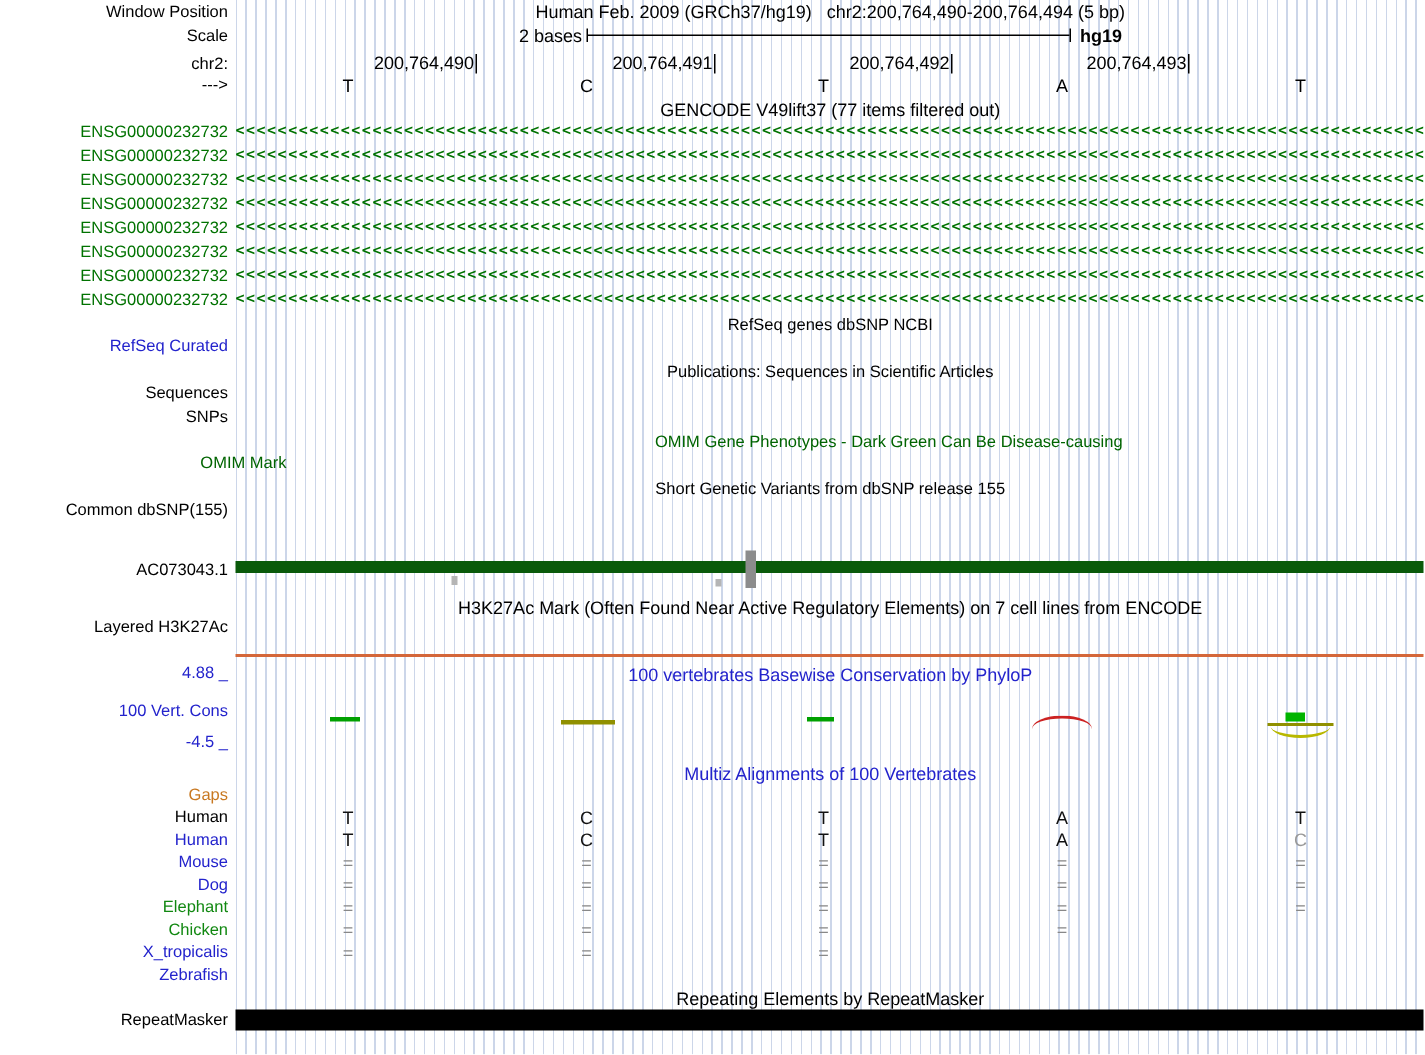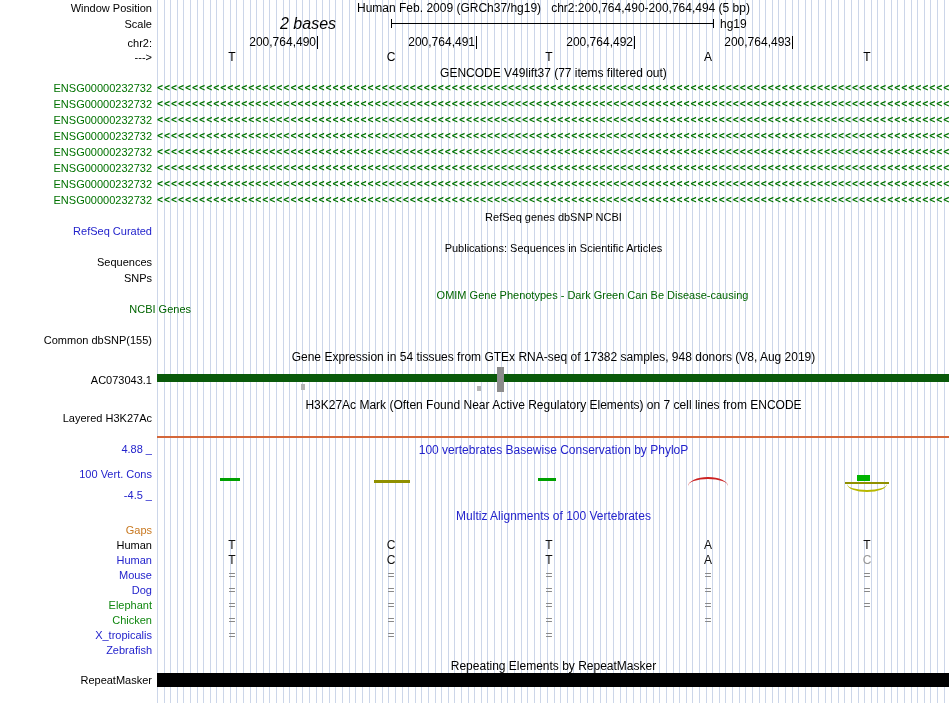--- a/index.html
+++ b/index.html
@@ -19,26 +19,26 @@
   .sgreen{color:#118811;}
   .cell{position:absolute;width:30px;text-align:center;font-size:12px;height:14px;line-height:14px;}
   .c1{left:217px}.c2{left:376px}.c3{left:534px}.c4{left:693px}.c5{left:852px}
   .aln{color:#111;}
   .eq-cell{color:#888;}
   .dim{color:#999;}
   .coord{position:absolute;width:100px;top:36px;text-align:right;font-size:12px;height:13px;
          line-height:13px;border-right:1px solid #000;padding-right:1px;}
   .generow{position:absolute;left:157px;width:792px;height:16px;overflow:hidden;color:#007200;
            font:bold 10px "DejaVu Sans Mono",monospace;letter-spacing:1px;line-height:16px;white-space:nowrap;}
-  .scaleval{position:absolute;left:280px;top:17px;width:108px;text-align:left;font-size:16px;
-            height:14px;line-height:14px;font-style:italic;}
+  .scaleval{position:absolute;left:280px;top:17px;width:108px;text-align:right;font-size:12px;
+            height:14px;line-height:14px;}
   .scalebar{position:absolute;left:391px;top:19px;width:321px;height:9px;
             border-left:1px solid #000;border-right:1px solid #000;}
   .scalebar-line{margin-top:4px;height:1px;background:#000;}
-  .hg19{position:absolute;left:720px;top:17px;font-size:12px;height:14px;line-height:14px;}
+  .hg19{position:absolute;left:720px;top:17px;font-size:12px;height:14px;line-height:14px;font-weight:bold;}
   .bar{position:absolute;}
 </style>
 </head>
 <body>
 
 <div class="canvas">
   <div class="gridlines"></div>
 
   <div class="lbl" style="top:1px">Window Position</div>
   <div class="ctr" style="top:1px">
@@ -84,25 +84,25 @@
   <div class="generow" style="top:192px">&lt;&lt;&lt;&lt;&lt;&lt;&lt;&lt;&lt;&lt;&lt;&lt;&lt;&lt;&lt;&lt;&lt;&lt;&lt;&lt;&lt;&lt;&lt;&lt;&lt;&lt;&lt;&lt;&lt;&lt;&lt;&lt;&lt;&lt;&lt;&lt;&lt;&lt;&lt;&lt;&lt;&lt;&lt;&lt;&lt;&lt;&lt;&lt;&lt;&lt;&lt;&lt;&lt;&lt;&lt;&lt;&lt;&lt;&lt;&lt;&lt;&lt;&lt;&lt;&lt;&lt;&lt;&lt;&lt;&lt;&lt;&lt;&lt;&lt;&lt;&lt;&lt;&lt;&lt;&lt;&lt;&lt;&lt;&lt;&lt;&lt;&lt;&lt;&lt;&lt;&lt;&lt;&lt;&lt;&lt;&lt;&lt;&lt;&lt;&lt;&lt;&lt;&lt;&lt;&lt;&lt;&lt;&lt;&lt;&lt;&lt;&lt;&lt;&lt;&lt;&lt;&lt;&lt;&lt;&lt;&lt;&lt;&lt;&lt;&lt;&lt;&lt;&lt;&lt;&lt;&lt;&lt;&lt;&lt;&lt;&lt;&lt;&lt;&lt;&lt;</div>
 
   <div class="ctr small" style="top:210px">RefSeq genes dbSNP NCBI</div>
   <div class="lbl" style="top:224px;color:#2323cc">RefSeq Curated</div>
 
   <div class="ctr small" style="top:241px">Publications: Sequences in Scientific Articles</div>
   <div class="lbl" style="top:255px">Sequences</div>
   <div class="lbl" style="top:271px">SNPs</div>
 
   <div class="ctr small dgreen" style="top:288px">OMIM Gene Phenotypes - Dark Green Can Be Disease-causing</div>
-  <div class="lbl dgreen" style="top:302px">NCBI Genes</div>
+  <div class="lbl dgreen" style="top:302px">OMIM Mark</div>
 
+  <div class="ctr small" style="top:319px">Short Genetic Variants from dbSNP release 155</div>
   <div class="lbl" style="top:333px">Common dbSNP(155)</div>
 
-  <div class="ctr" style="top:350px">Gene Expression in 54 tissues from GTEx RNA-seq of 17382 samples, 948 donors (V8, Aug 2019)</div>
   <div class="lbl" style="top:373px">AC073043.1</div>
   <div class="bar" style="left:157px;top:374px;width:792px;height:8px;background:#0a5a0a"></div>
   <div class="bar" style="left:497px;top:367px;width:7px;height:25px;background:#8c8c8c"></div>
   <div class="bar" style="left:301px;top:384px;width:4px;height:6px;background:#b5b5b5"></div>
   <div class="bar" style="left:477px;top:386px;width:4px;height:5px;background:#b5b5b5"></div>
 
   <div class="ctr" style="top:398px">H3K27Ac Mark (Often Found Near Active Regulatory Elements) on 7 cell lines from ENCODE</div>
   <div class="lbl" style="top:411px">Layered H3K27Ac</div>
   <div class="bar" style="left:157px;top:436px;width:792px;height:2px;background:#d4673a"></div>
 

